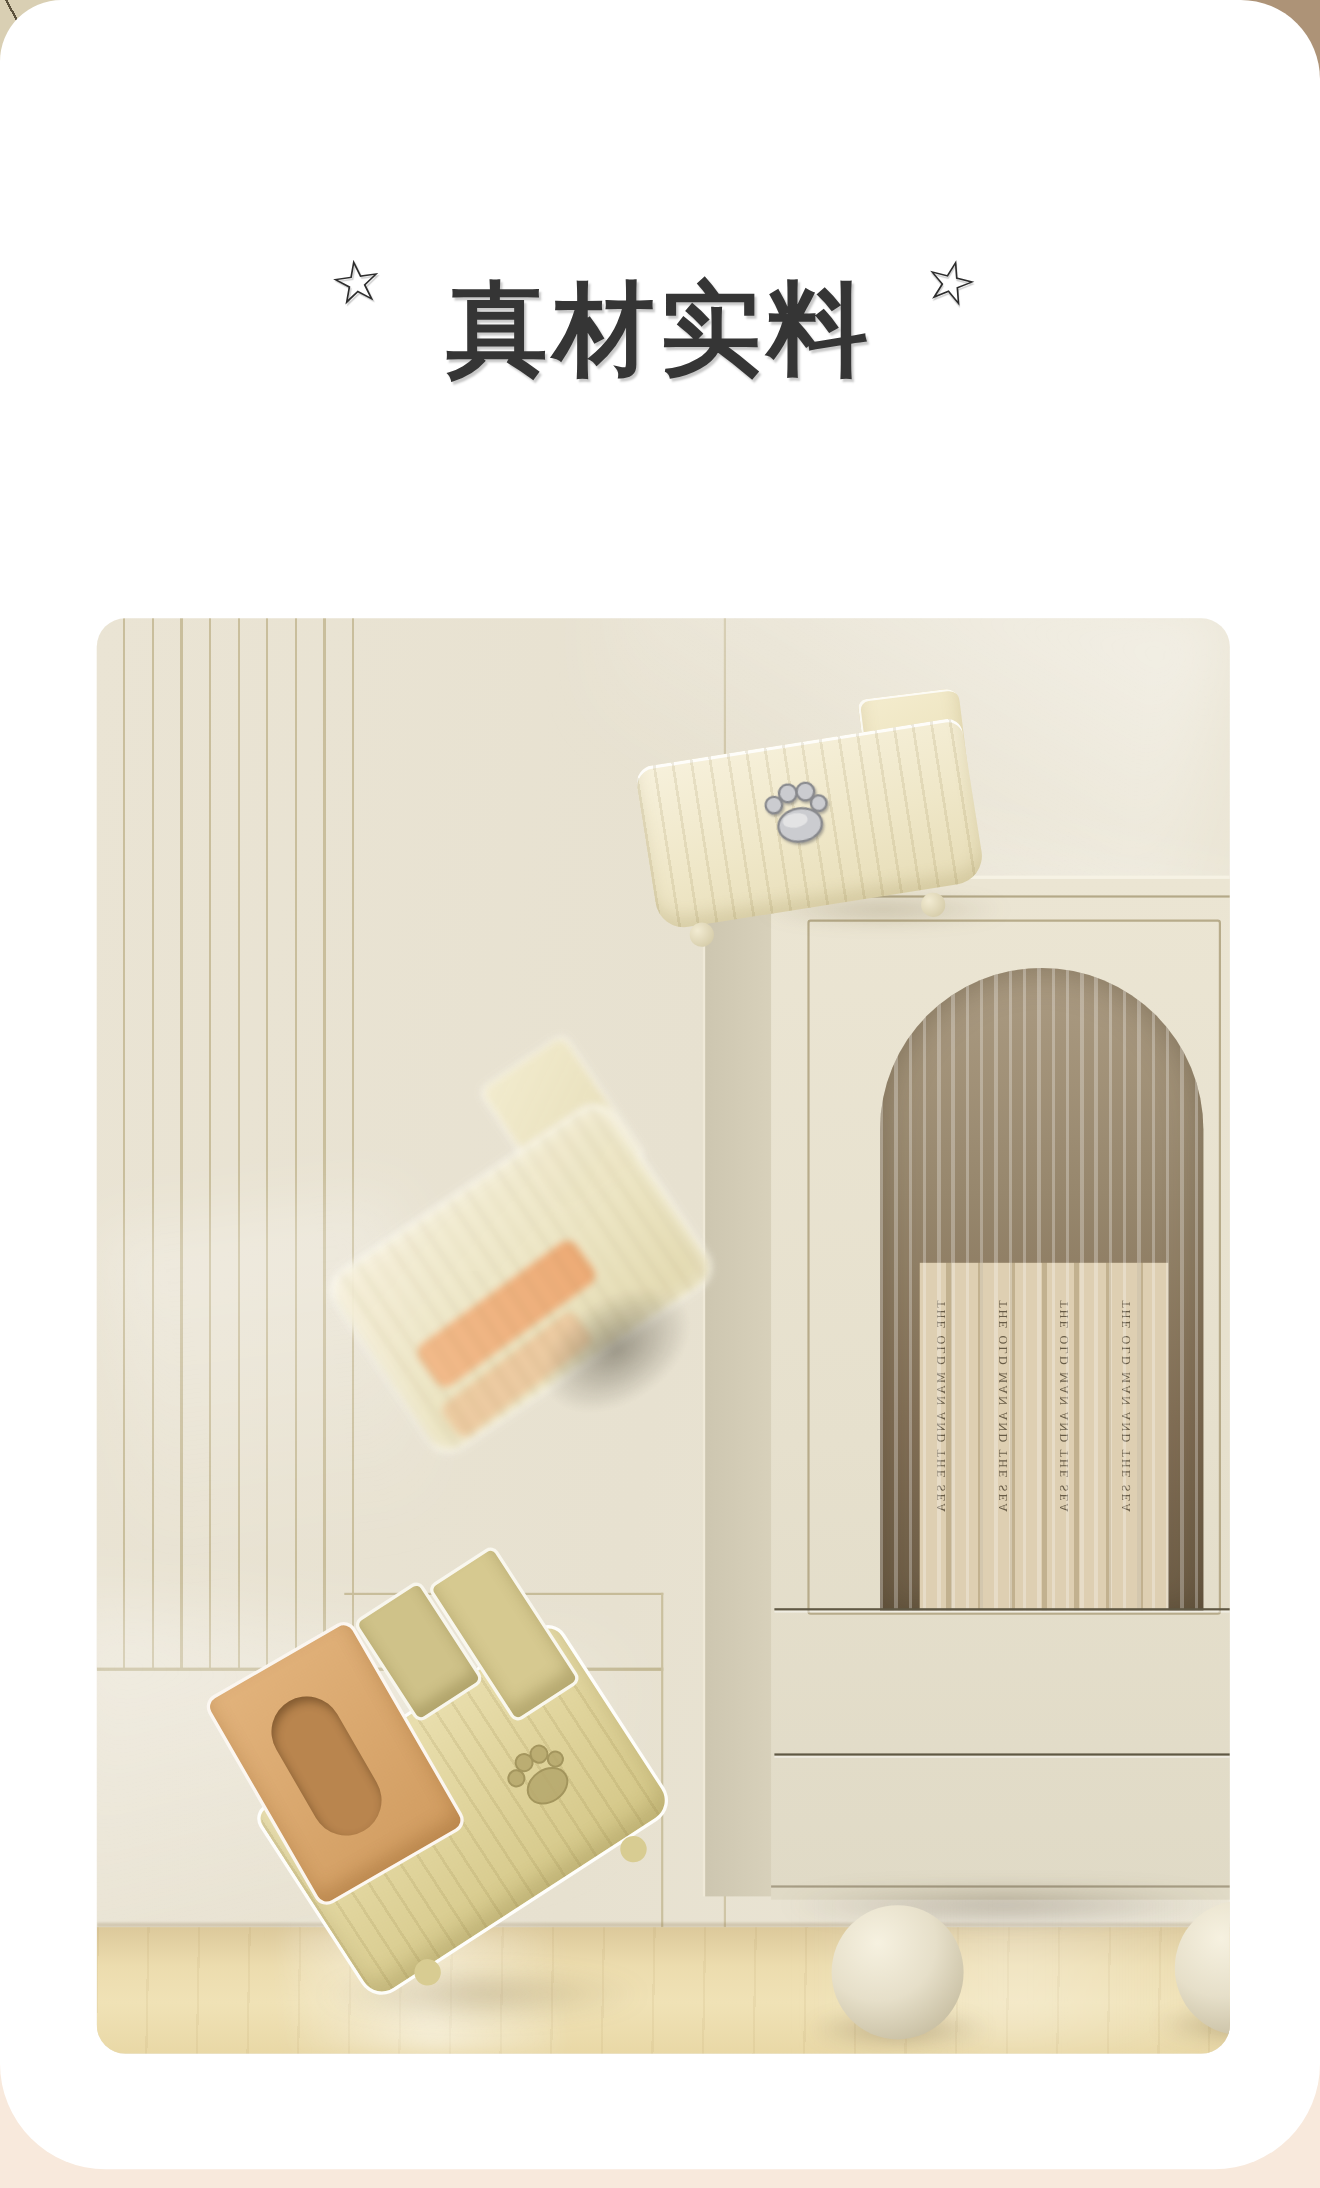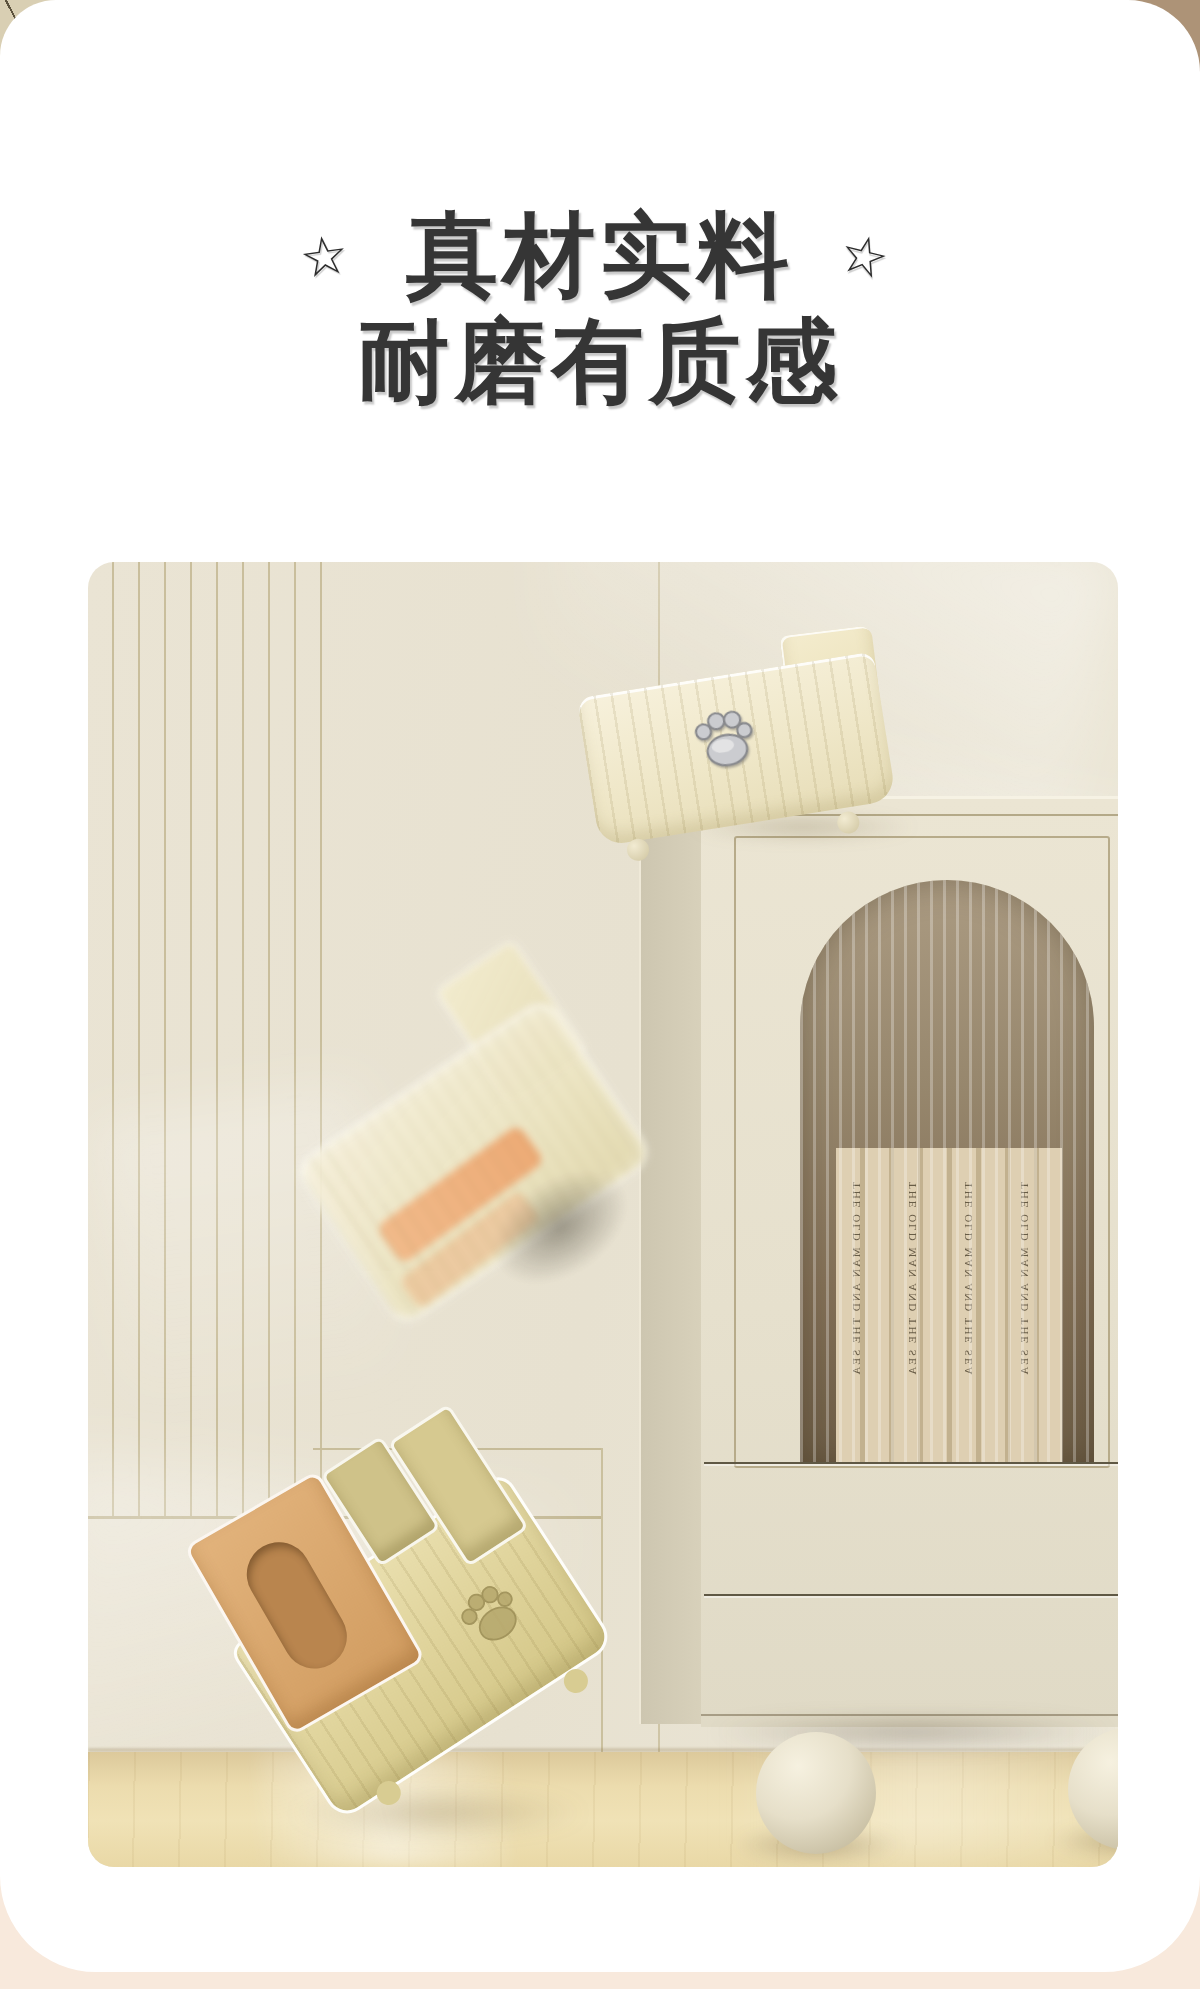--- a/index.html
+++ b/index.html
@@ -12,21 +12,21 @@
     background-image:repeating-linear-gradient(62deg,rgba(70,60,40,0) 0 22px,rgba(70,60,40,.85) 22px 24px,rgba(70,60,40,0) 24px 52px);}
   .bg-top-right{right:0;top:0;width:600px;height:260px;background:#ad9377;}
 
   
   .card{left:0;top:0;width:1200px;height:1972px;background:#ffffff;
         border-radius:56px 72px 96px 96px;}
 
   
   .title{left:0;width:1200px;text-align:center;color:#353535;font-weight:bold;
          font-size:92px;line-height:1;letter-spacing:5px;
-         text-shadow:2px 3px 2px rgba(0,0,0,.22);}
+         text-shadow:2px 3px 2px rgba(0,0,0,.22);margin-top:44px;}
   .title-1{top:210px;}
   .title-2{top:316px;}
   .subtitle{left:0;top:432px;width:1200px;text-align:center;color:#2e2e2e;
             font-size:45px;line-height:1;letter-spacing:3px;}
   .star{font-size:54px;line-height:1;color:#2c2c2c;text-shadow:1px 2px 1px rgba(0,0,0,.2);}
   .star-left{left:300px;top:230px;transform:rotate(-8deg);}
   .star-right{left:840px;top:230px;transform:rotate(14deg);}
 
   
   .photo{left:88px;top:562px;width:1030px;height:1305px;border-radius:26px;overflow:hidden;
@@ -152,21 +152,20 @@
 <body>
 
 <div class="page">
 
   <div class="abs bg-top-left"></div>
   <div class="abs bg-top-right"></div>
 
   <div class="abs card">
 
     <div class="abs title title-1">真材实料</div>
-    <div class="abs title title-2">耐磨有质感</div>
     <div class="abs star star-left">☆</div>
     <div class="abs star star-right">☆</div>
 
     <div class="abs photo">
 
       <div class="abs slats"></div>
       <div class="abs hlineA"></div>
       <div class="abs hlineB"></div>
       <div class="abs vline1"></div>
       <div class="abs vline2"></div>

